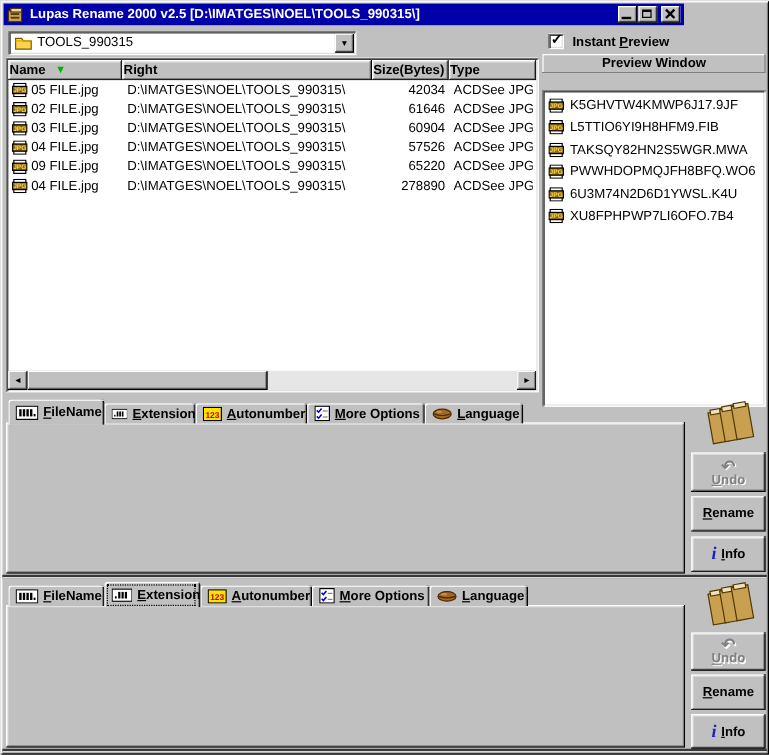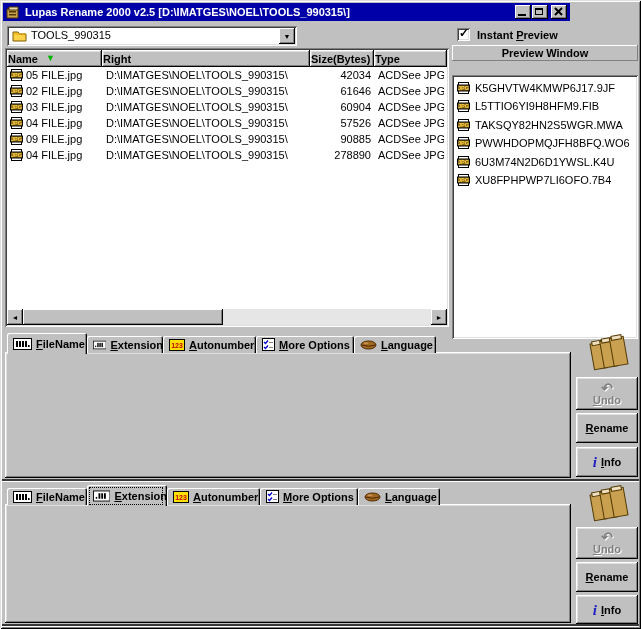--- a/index.html
+++ b/index.html
@@ -190,21 +190,21 @@
       <span class="fl-type">ACDSee JPG I</span>
     </div>
     <div class="flrow" style="top:84px">
       <span class="fl-ico"><svg width="13" height="12" viewBox="0 0 13 12">
             <rect x="1.5" y="0.5" width="10" height="11" fill="#fff" stroke="#000"></rect>
             <rect x="0.5" y="3" width="12" height="6" fill="#8a6a14" stroke="#000"></rect>
             <text x="6.5" y="8" font-size="5.5" font-weight="bold" fill="#ffd24a" text-anchor="middle" font-family="Liberation Sans,sans-serif">JPG</text>
           </svg></span>
       <span class="fl-name">09 FILE.jpg</span>
       <span class="fl-path">D:\IMATGES\NOEL\TOOLS_990315\</span>
-      <span class="fl-size">90885</span>
+      <span class="fl-size">65220</span>
       <span class="fl-type">ACDSee JPG I</span>
     </div>
     <div class="flrow" style="top:100px">
       <span class="fl-ico"><svg width="13" height="12" viewBox="0 0 13 12">
             <rect x="1.5" y="0.5" width="10" height="11" fill="#fff" stroke="#000"></rect>
             <rect x="0.5" y="3" width="12" height="6" fill="#8a6a14" stroke="#000"></rect>
             <text x="6.5" y="8" font-size="5.5" font-weight="bold" fill="#ffd24a" text-anchor="middle" font-family="Liberation Sans,sans-serif">JPG</text>
           </svg></span>
       <span class="fl-name">04 FILE.jpg</span>
       <span class="fl-path">D:\IMATGES\NOEL\TOOLS_990315\</span>

